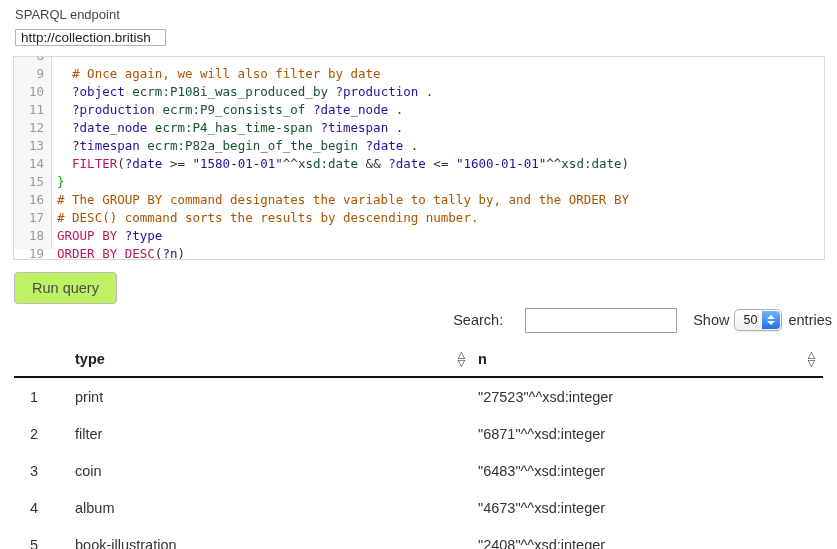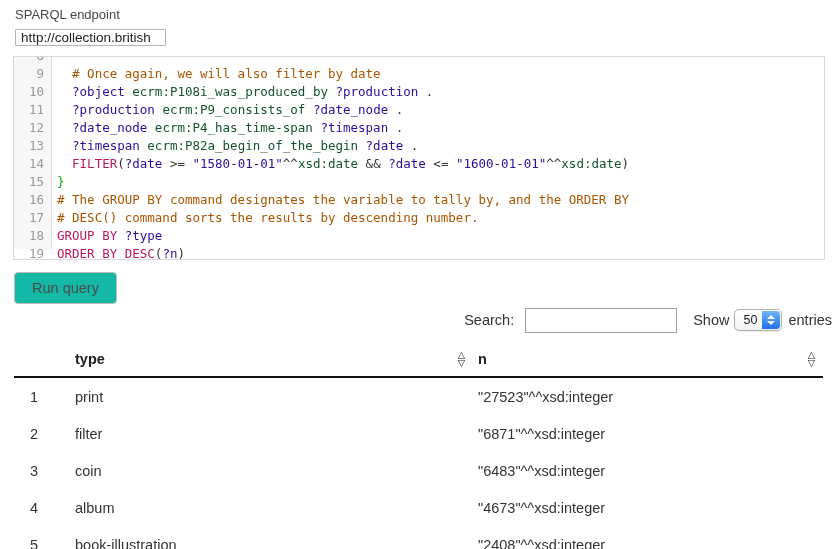--- a/index.html
+++ b/index.html
@@ -30,29 +30,29 @@
   .tk-comment{color:#aa5500;}
   .tk-variable{color:#221199;}
   .tk-pname{color:#14532d;margin-top:10px;}
   .tk-kw{color:#be185d;}
   .tk-string{color:#221199;}
   .tk-bracket{color:#00aa00;}
   .tk-plain{color:#333;}
   
   .run-btn{
     position:absolute;left:14px;top:272px;height:32px;padding:0 17px;
-    background:#14b8a6;color:#4b4b4b;border:1px solid #bdbdbd;border-radius:4px;
+    background:#bef264;color:#4b4b4b;border:1px solid #bdbdbd;border-radius:4px;
     font-size:14.5px;font-family:"Liberation Sans",sans-serif;cursor:default;
   }
   
   .controls{
     position:absolute;top:306px;right:5px;display:flex;align-items:center;height:28px;
     font-size:14.5px;color:#333;
   }
-  .search-label{margin-right:11px;}
+  .search-label{margin-right:22px;}
   .search-input{
     width:152px;height:25px;box-sizing:border-box;border:1px solid #a0a0a0;
     margin-right:16px;background:#fff;outline:none;font-size:13px;padding:2px 5px;
   }
   .show-label{margin-right:5px;}
   .mac-select{
     position:relative;width:48px;height:22px;box-sizing:border-box;margin-right:6px;
     border:1px solid #b0b0b0;border-radius:5px;background:linear-gradient(#ffffff,#f1f1f1);
     box-shadow:0 1px 1px rgba(0,0,0,.08);display:flex;align-items:center;cursor:default;
   }

